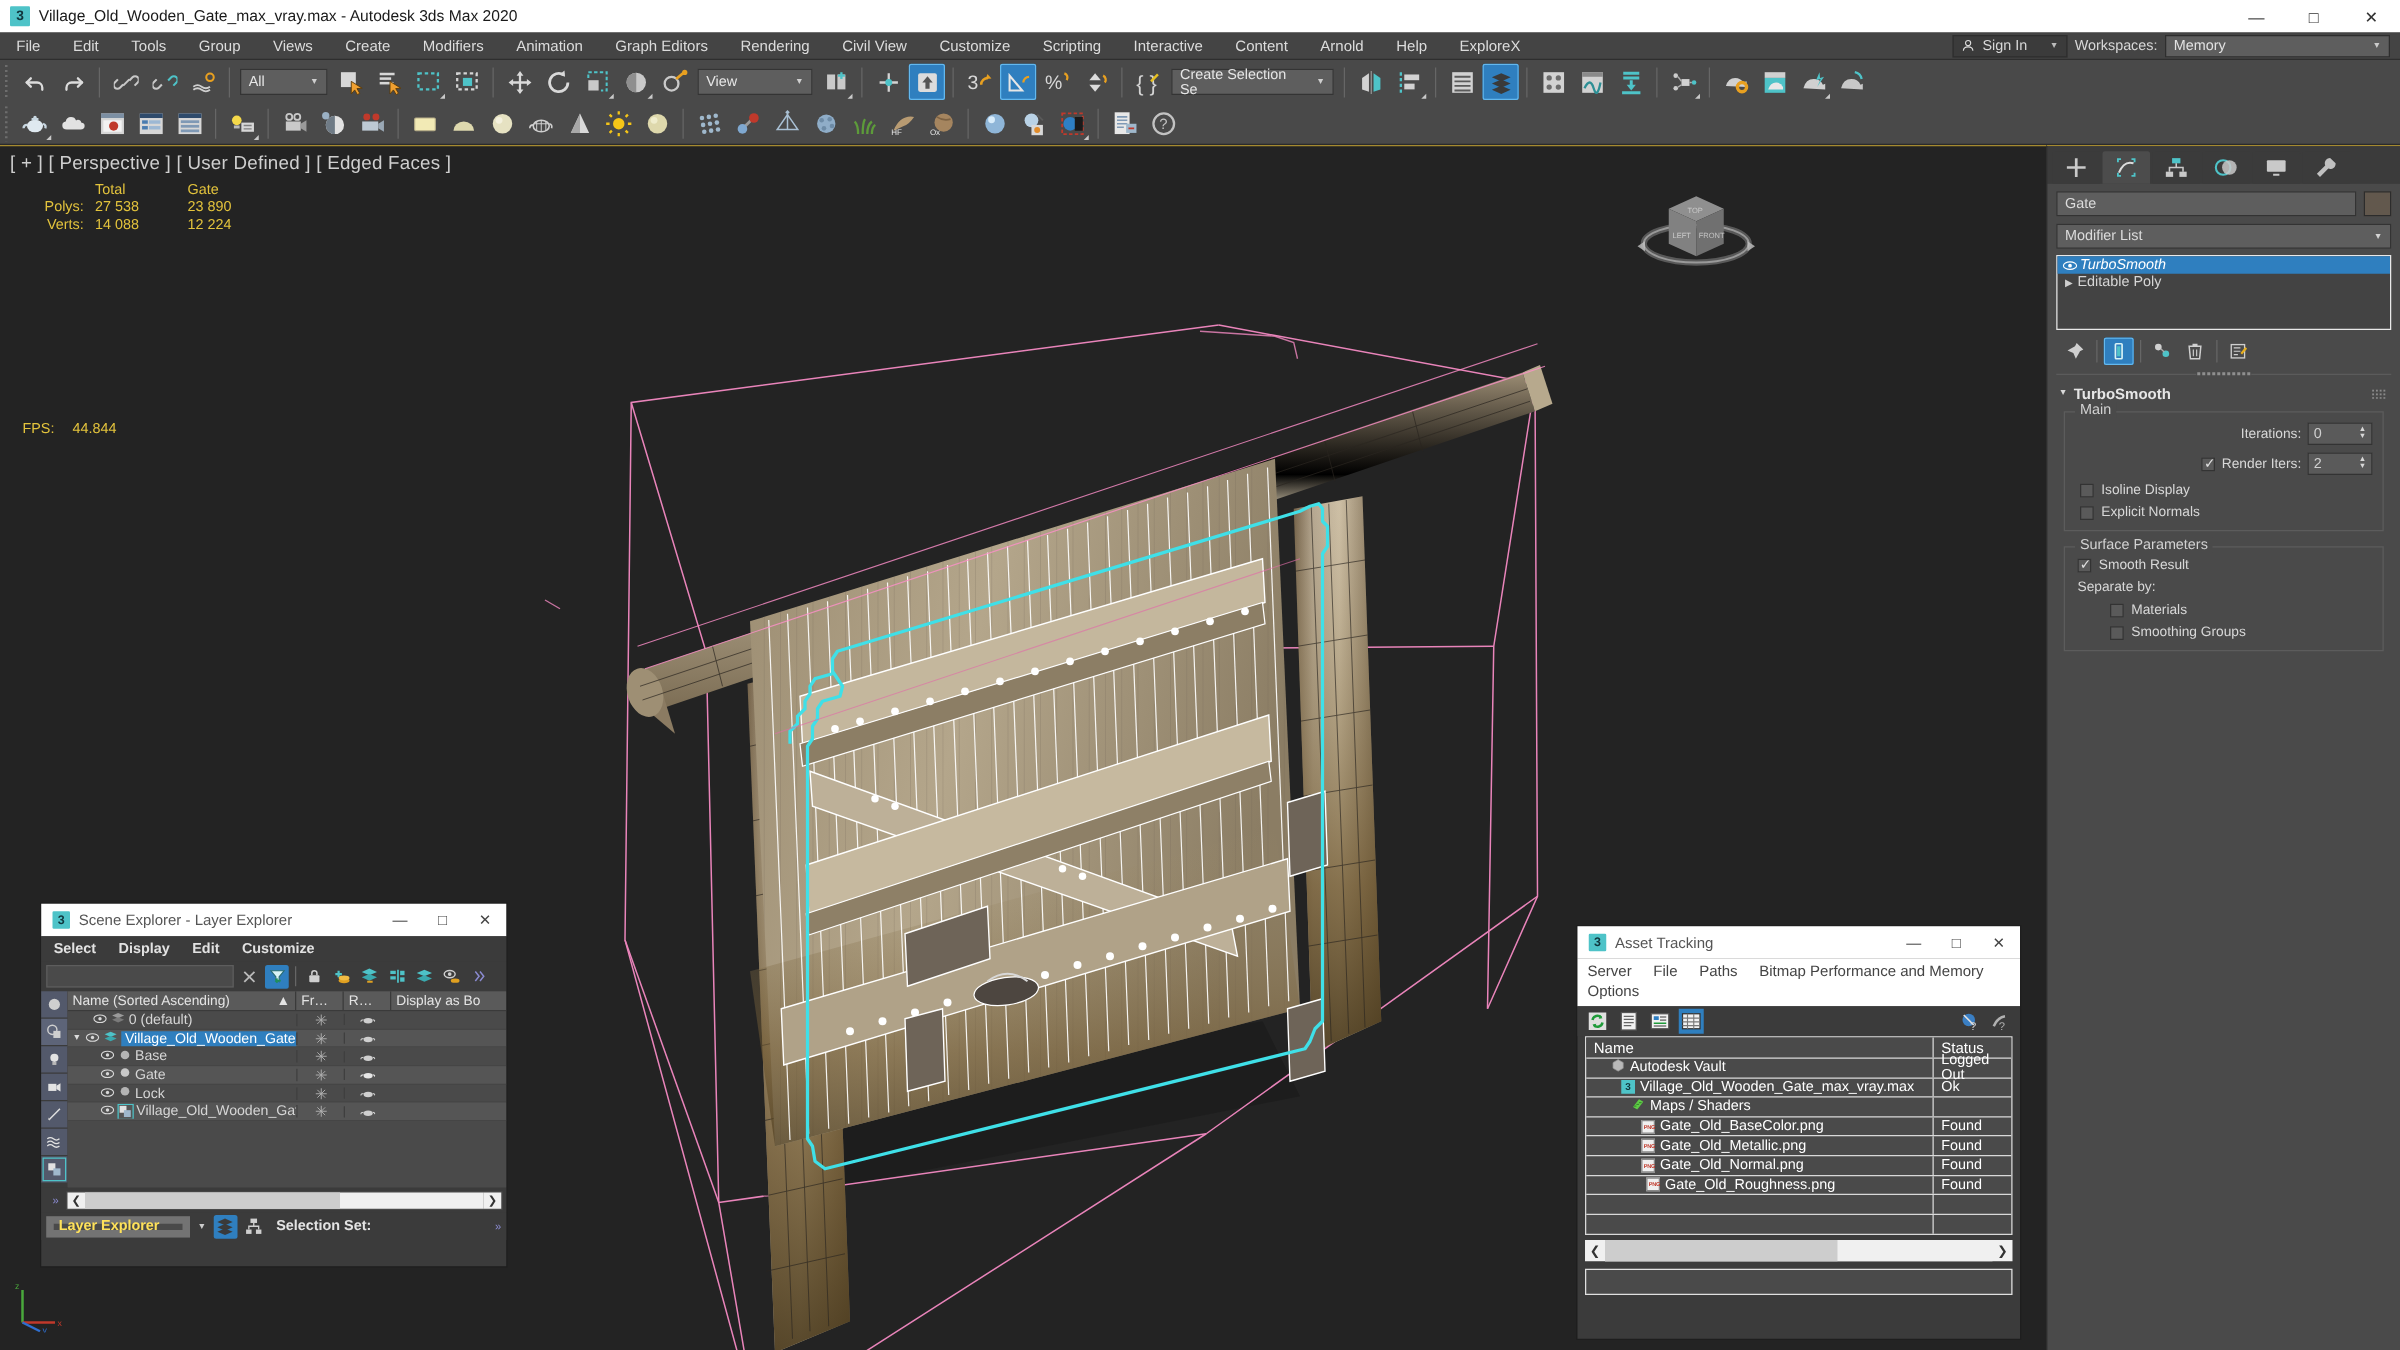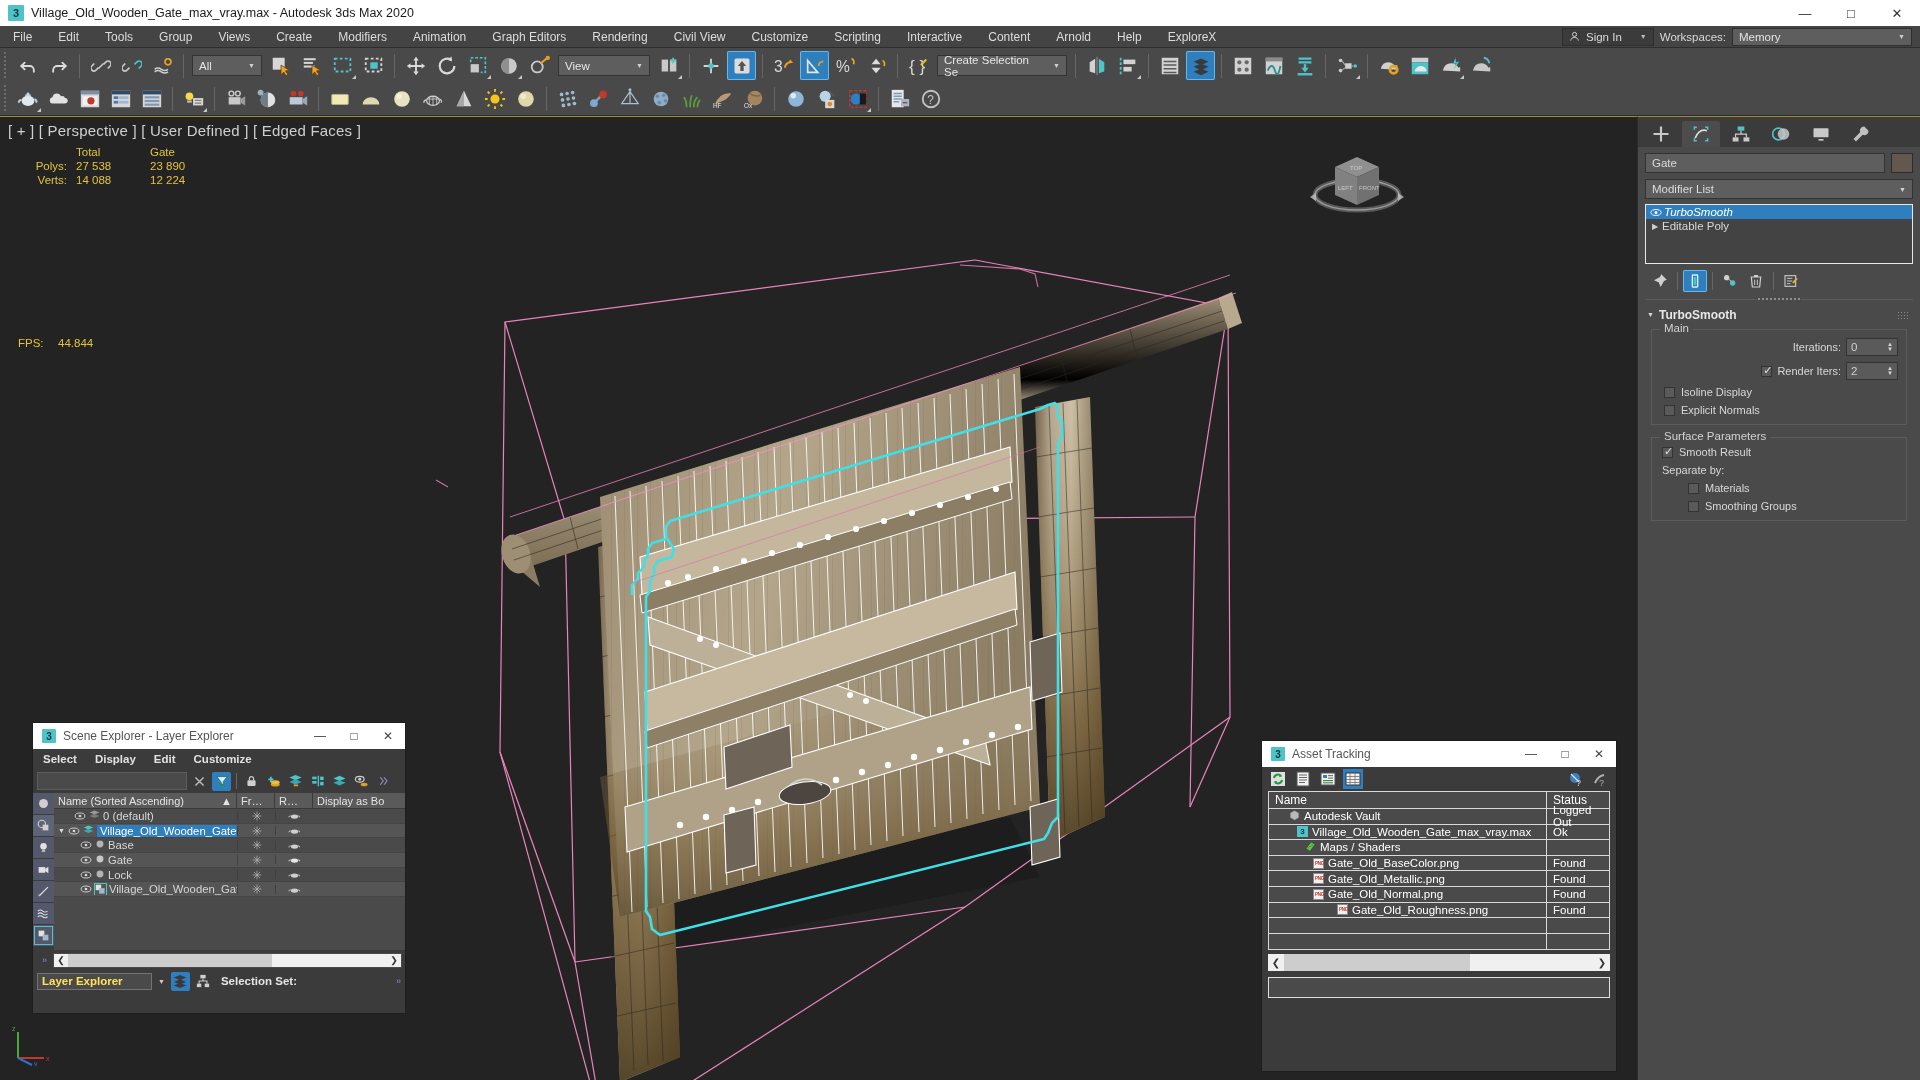--- a/index.html
+++ b/index.html
@@ -209,21 +209,21 @@
   .se-row .c-fr { width:38px; display:flex; align-items:center; justify-content:center; border-left:1px solid #3f3f3f; }
   .se-row .c-r { width:38px; display:flex; align-items:center; justify-content:center; border-left:1px solid #3f3f3f; }
   .se-row .c-d { width:92px; border-left:1px solid #3f3f3f; }
   .nm-sel { background:#2f7fbf; color:#fff; padding:0 3px; }
   .se-hscroll { height:15px; background:#4a4a4a; display:flex; align-items:center; padding:0 1px; }
   .se-hscroll .arr { width:14px; height:13px; background:#f0f0f0; color:#333; display:flex;
       align-items:center; justify-content:center; font-size:9px; }
   .se-hscroll .track { flex:1; height:13px; background:#f0f0f0; position:relative; }
   .se-hscroll .thumb { position:absolute; left:0; top:0; height:13px; width:64%; background:#cdcdcd; }
   .se-foot { height:22px; background:#3b3b3b; display:flex; align-items:center; gap:4px; padding:0 4px; }
-  .se-foot .combo { width:115px; height:17px; background:#4a4a4a; border:1px solid #737373;
+  .se-foot .combo { width:115px; height:17px; background:#4a4a4a; border:6px solid #737373;
      display:flex; align-items:center; padding:0 4px; color:#ffe25a; font-size:11.5px; font-weight:bold; }
   .se-foot .caret { color:#ccc; font-size:7px; margin:0 2px; }
   .se-foot .lbl { color:#e4e4e4; font-size:11.5px; font-weight:bold; margin-left:4px; }
 
   
   #asset-tracking { left:1262px; top:741px; width:354px; height:330px; }
   .at-menu { background:#fff; color:#444; font-size:12px; padding:2px 8px 4px 8px; line-height:16px; }
   .at-menu span { margin-right:14px; }
   .at-tools { height:24px; background:#3b3b3b; display:flex; align-items:center; padding:2px 6px; gap:5px; }
   .at-tb { width:20px; height:20px; display:flex; align-items:center; justify-content:center; }
@@ -1562,20 +1562,27 @@
     <div class="win-title">
       <div class="ic">3</div>
       <div class="txt">Asset Tracking</div>
       <div class="ctl">
         <span>—</span>
         <span>□</span>
         <span>✕</span>
       </div>
     </div>
 
+    <div class="at-menu">
+      <span>Server</span>
+      <span>File</span>
+      <span>Paths</span>
+      <span>Bitmap Performance and Memory</span>
+      <span>Options</span>
+    </div>
 
     <div class="at-tools">
       <div class="at-tb">
         <svg width="16" height="16" viewBox="0 0 16 16">
             <rect x="1" y="1" width="14" height="14" fill="#e0e0e0"></rect>
             <path d="M4 7 a4 4 0 0 1 7-2 M12 9 a4 4 0 0 1-7 2" fill="none" stroke="#1f9b3a" stroke-width="2"></path>
             <path d="M10 3 L12 5.5 L9 6z" fill="#1f9b3a"></path>
             <path d="M6 13 L4 10.5 L7 10z" fill="#1f9b3a"></path>
           </svg>
       </div>
@@ -1671,21 +1678,21 @@
 
       <div class="at-row">
         <div class="n" style="padding-left:44px">
           <span class="pngico"></span>
           <span>Gate_Old_Normal.png</span>
         </div>
         <div class="s">Found</div>
       </div>
 
       <div class="at-row">
-        <div class="n" style="padding-left:68px">
+        <div class="n" style="padding-left:48px">
           <span class="pngico"></span>
           <span>Gate_Old_Roughness.png</span>
         </div>
         <div class="s">Found</div>
       </div>
 
       <div class="at-row">
         <div class="n"></div>
           <div class="s"></div>
       </div>

